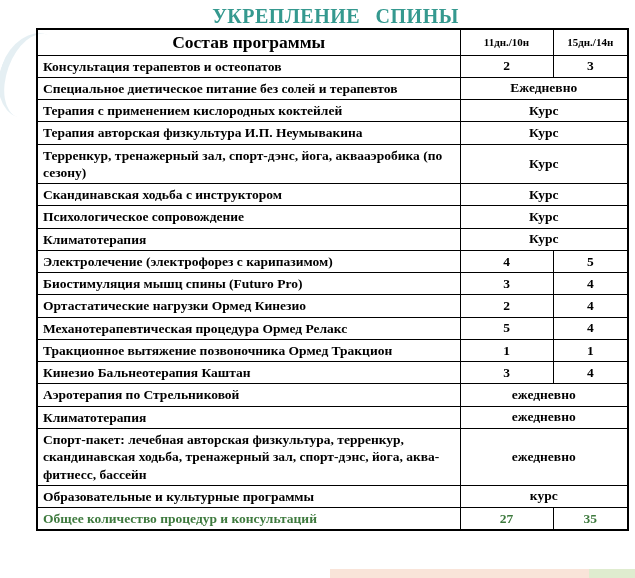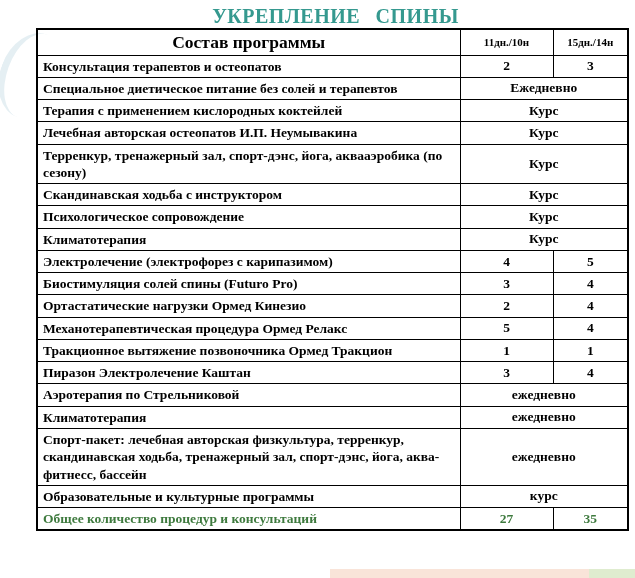--- a/index.html
+++ b/index.html
@@ -121,21 +121,21 @@
         </tr>
         <tr>
           <td class="name">Специальное диетическое питание без солей и терапевтов</td>
           <td class="num" colspan="2">Ежедневно</td>
         </tr>
         <tr>
           <td class="name">Терапия с применением кислородных коктейлей</td>
           <td class="num" colspan="2">Курс</td>
         </tr>
         <tr>
-          <td class="name">Лечебная авторская остеопатов  И.П. Неумывакина</td>
+          <td class="name">Терапия авторская физкультура  И.П. Неумывакина</td>
           <td class="num" colspan="2">Курс</td>
         </tr>
         <tr>
           <td class="name">Терренкур, тренажерный зал, спорт-дэнс, йога, аквааэробика (по сезону)</td>
           <td class="num" colspan="2">Курс</td>
         </tr>
         <tr>
           <td class="name">Скандинавская ходьба с инструктором</td>
           <td class="num" colspan="2">Курс</td>
         </tr>
@@ -146,41 +146,41 @@
         <tr>
           <td class="name">Климатотерапия</td>
           <td class="num" colspan="2">Курс</td>
         </tr>
         <tr>
           <td class="name">Электролечение (электрофорез с карипазимом)</td>
           <td class="num">4</td>
           <td class="num">5</td>
         </tr>
         <tr>
-          <td class="name">Биостимуляция солей спины (Futuro Pro)</td>
+          <td class="name">Биостимуляция мышц спины (Futuro Pro)</td>
           <td class="num">3</td>
           <td class="num">4</td>
         </tr>
         <tr>
           <td class="name">Ортастатические нагрузки Ормед Кинезио</td>
           <td class="num">2</td>
           <td class="num">4</td>
         </tr>
         <tr>
           <td class="name">Механотерапевтическая процедура Ормед Релакс</td>
           <td class="num">5</td>
           <td class="num">4</td>
         </tr>
         <tr>
           <td class="name">Тракционное вытяжение позвоночника Ормед Тракцион</td>
           <td class="num">1</td>
           <td class="num">1</td>
         </tr>
         <tr>
-          <td class="name">Пиразон Электролечение Каштан</td>
+          <td class="name">Кинезио Бальнеотерапия Каштан</td>
           <td class="num">3</td>
           <td class="num">4</td>
         </tr>
         <tr>
           <td class="name">Аэротерапия по Стрельниковой</td>
           <td class="num" colspan="2">ежедневно</td>
         </tr>
         <tr>
           <td class="name">Климатотерапия</td>
           <td class="num" colspan="2">ежедневно</td>

